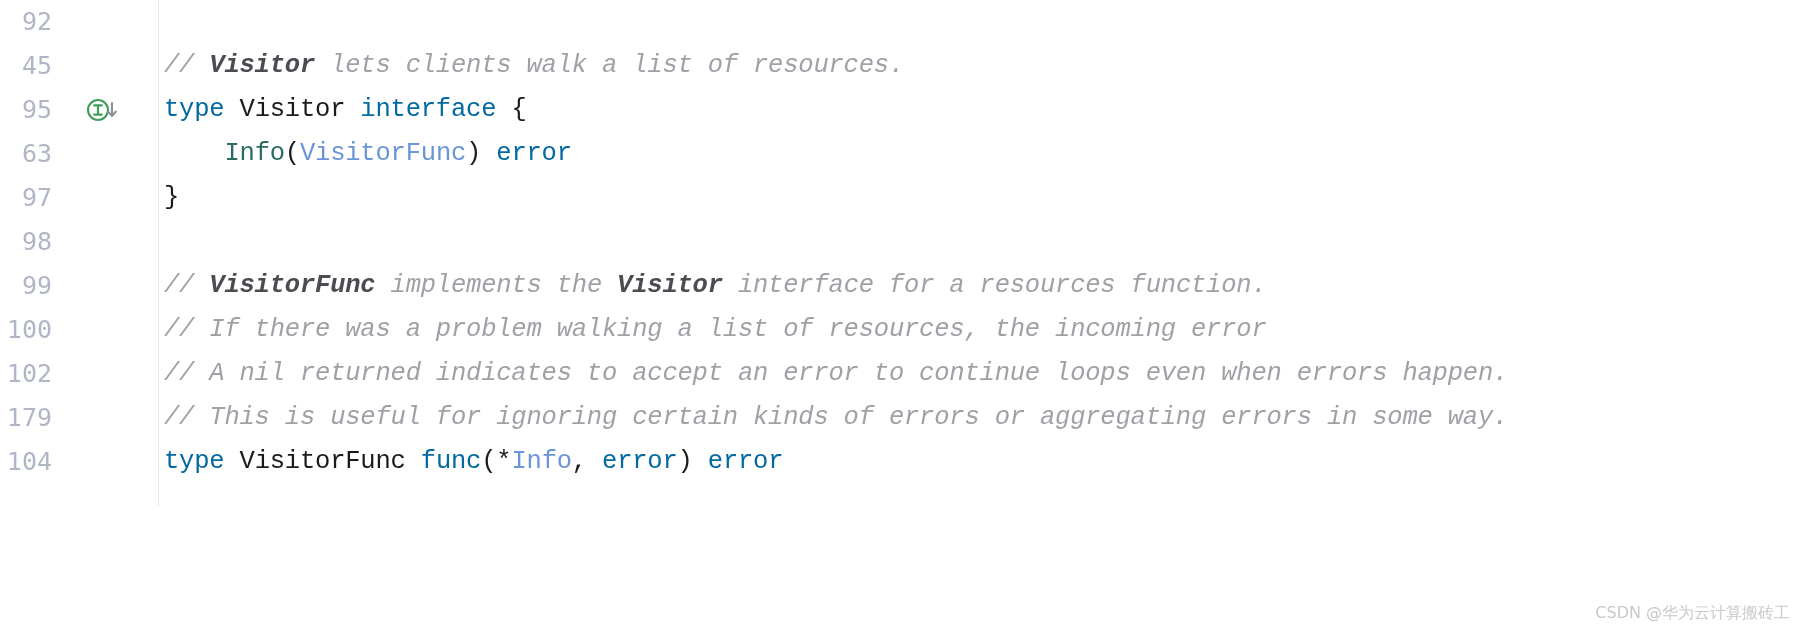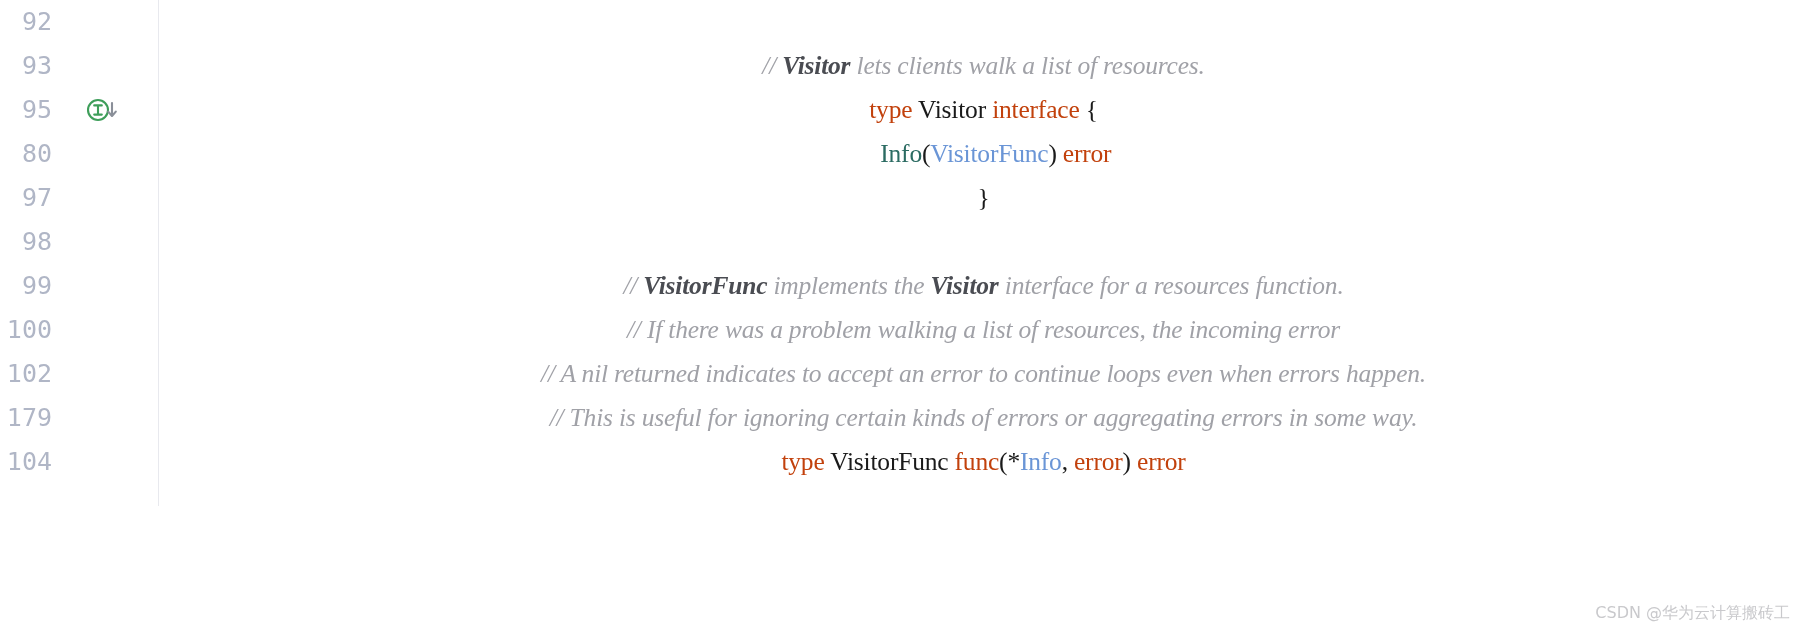--- a/index.html
+++ b/index.html
@@ -70,28 +70,27 @@
     right: 0;
     height: 630px;
     overflow: hidden;
   }
 
   .code-row {
     height: 44px;
     line-height: 44px;
     white-space: pre;
     font-size: 25.5px;
-    font-family: Liberation Serif, serif;
+    font-family: Liberation Mono, monospace;
     padding-left: 4px;
     letter-spacing: -0.2px;
-    text-align: center;
   }
 
   
-  .t-kw      { color: #c2410c; }
+  .t-kw      { color: #0369a1; }
   .t-plain   { color: #1a1a1a; }
   .t-type    { color: #6a95d6; }
   .t-fn      { color: #2b6b62; }
   .t-punc    { color: #1a1a1a; }
   .t-comment { color: #a0a1a7; font-style: italic; }
   .t-comment-ref {
     color: #4a4c52;
     font-style: italic;
     font-weight: bold;
   }
@@ -111,35 +110,35 @@
 </head>
 <body>
 
 <div id="editor-root">
 
   <div id="gutter">
       <div class="gutter-row">
         <div class="line-number">92</div>
       </div>
       <div class="gutter-row">
-        <div class="line-number">93</div>
+        <div class="line-number">45</div>
       </div>
       <div class="gutter-row">
         <div class="line-number">95</div>
         <div class="impl-marker" title="Is implemented by">
           <svg width="36" height="26" viewBox="0 0 36 26" xmlns="http://www.w3.org/2000/svg">
             <circle cx="12" cy="13" r="10" fill="none" stroke="#3e9e5a" stroke-width="2.1"></circle>
             <path d="M8.2 8.4 H15.8 M12 8.4 V17.6 M8.2 17.6 H15.8" fill="none" stroke="#3e9e5a" stroke-width="2.1" stroke-linecap="round"></path>
             <path d="M26 6 V18.2" stroke="#8a8f99" stroke-width="2.1" stroke-linecap="round" fill="none"></path>
             <path d="M22.2 14.6 L26 19 L29.8 14.6" stroke="#8a8f99" stroke-width="2.1" stroke-linecap="round" stroke-linejoin="round" fill="none"></path>
           </svg>
         </div>
       </div>
       <div class="gutter-row">
-        <div class="line-number">80</div>
+        <div class="line-number">63</div>
       </div>
       <div class="gutter-row">
         <div class="line-number">97</div>
       </div>
       <div class="gutter-row">
         <div class="line-number">98</div>
       </div>
       <div class="gutter-row">
         <div class="line-number">99</div>
       </div>

